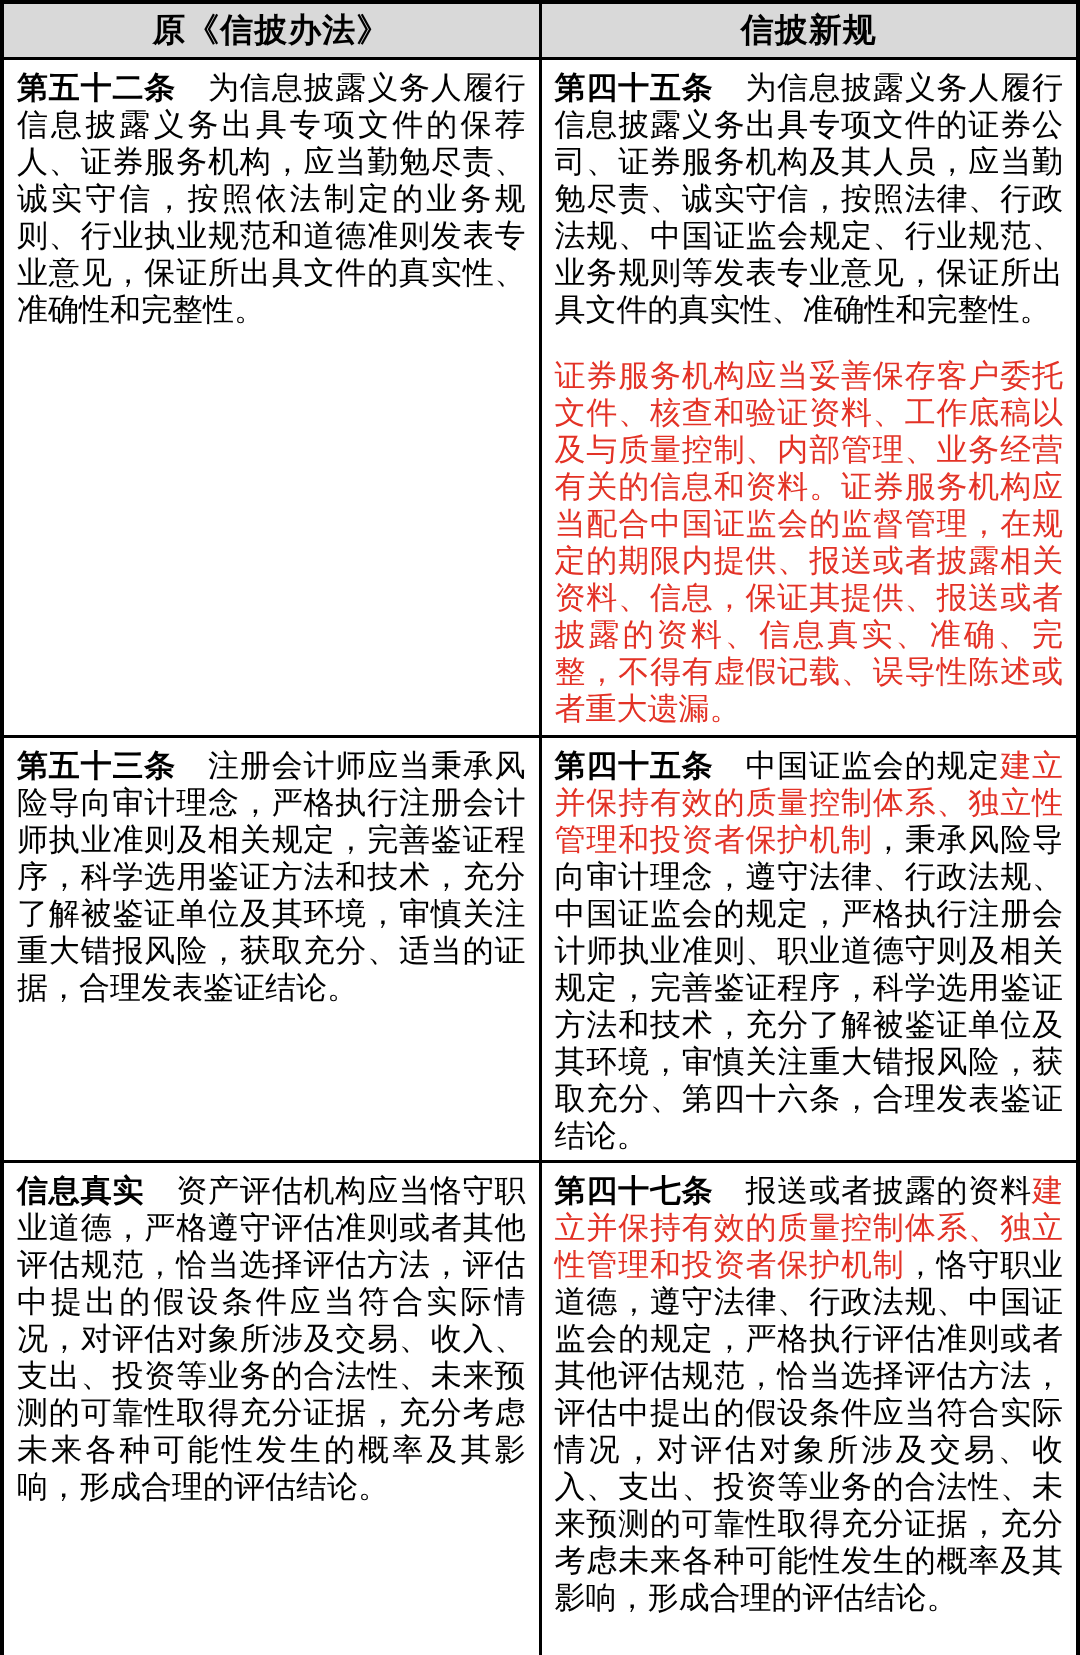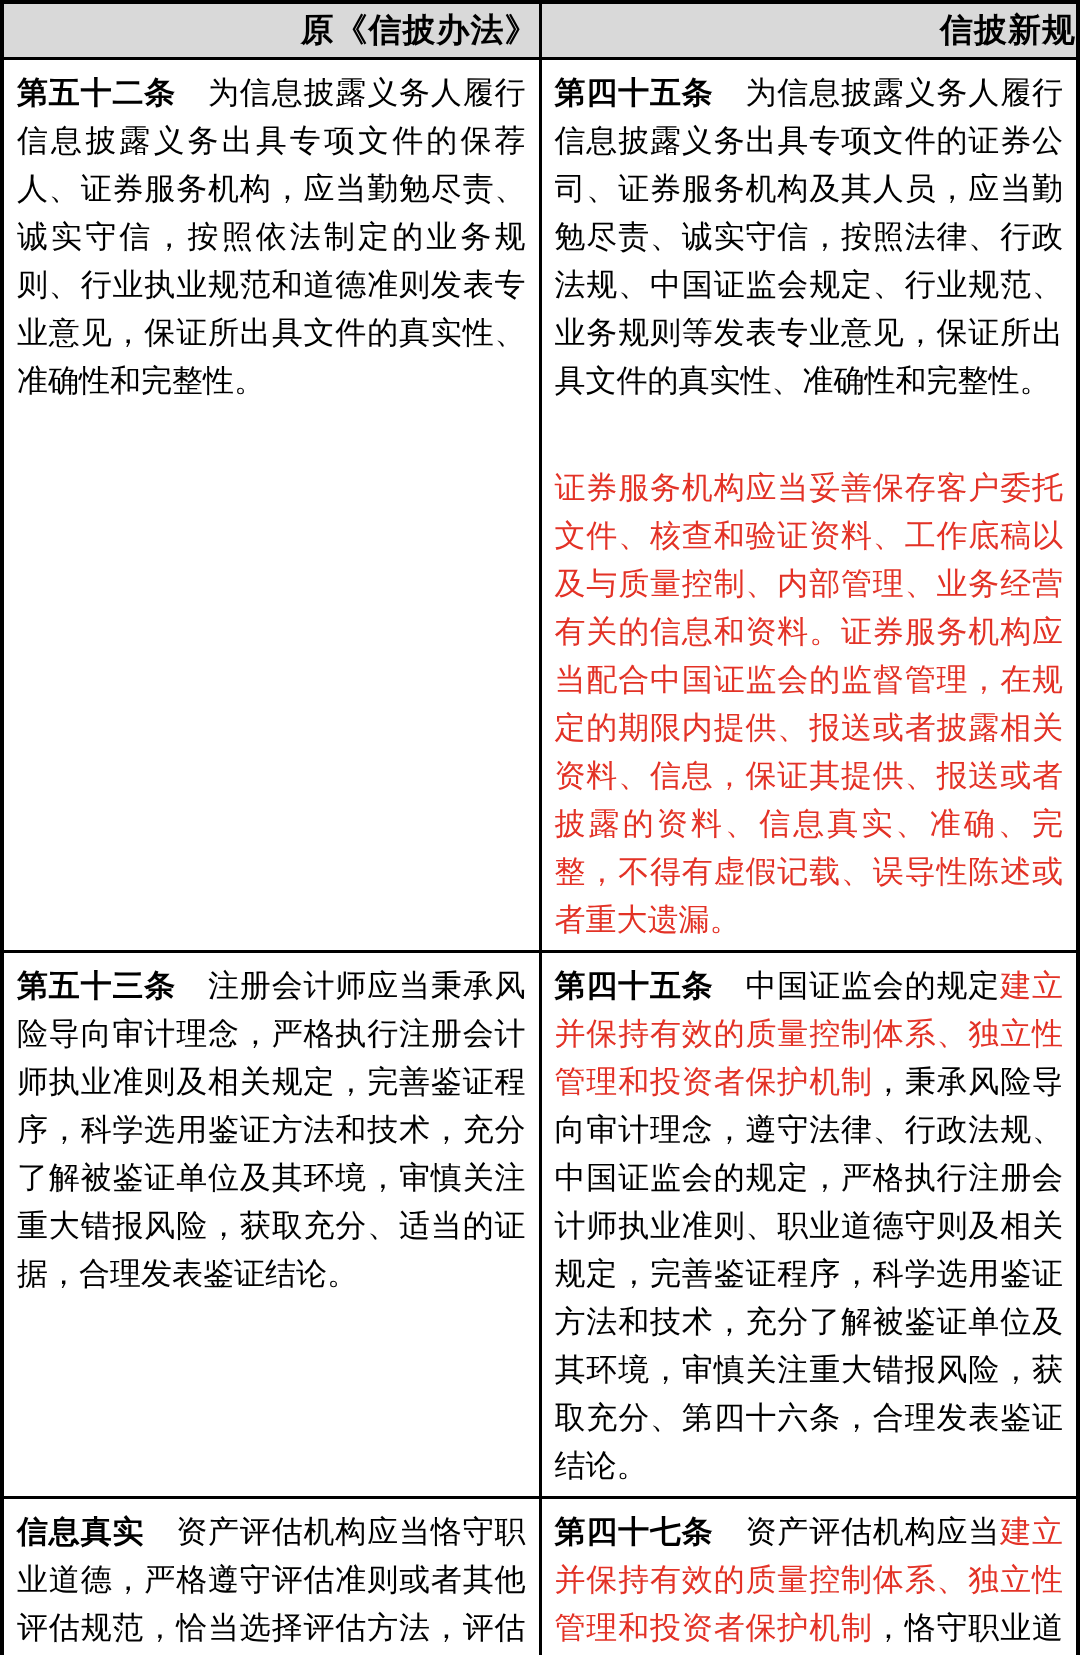--- a/index.html
+++ b/index.html
@@ -28,38 +28,38 @@
   table.cmp th, table.cmp td {
     border: 3px solid var(--border-color);
     vertical-align: top;
     box-sizing: border-box;
   }
   table.cmp th {
     background: var(--header-bg);
     height: 56px;
     font-size: 33px;
     font-weight: bold;
-    text-align: right;
+    text-align: center;
     vertical-align: middle;
     padding: 4px 0;
     letter-spacing: 1px;
   }
   table.cmp col { width: 50%; }
   td.cell {
     padding: 9px 13px 6px 13px;
     font-size: 31px;
-    line-height: 48px;
+    line-height: 37px;
     text-align: justify;
     text-justify: inter-ideograph;
   }
   td.cell p.para {
     margin: 0;
   }
   td.cell p.para + p.para {
-    margin-top: 59px;
+    margin-top: 29px;
   }
   .article-num {
     font-weight: bold;
   }
   .added-text {
     color: var(--red);
   }
   tr[data-row="0"] { height: 678px; }
   tr[data-row="1"] { height: 420px; }
   tr[data-row="2"] { height: 496px; }
@@ -94,17 +94,17 @@
         </td>
         <td class="cell">
           <p class="para"><span class="article-num">第四十五条</span><span>　中国证监会的规定</span><span class="added-text">建立并保持有效的质量控制体系、独立性管理和投资者保护机制</span><span>，秉承风险导向审计理念，遵守法律、行政法规、中国证监会的规定，严格执行注册会计师执业准则、职业道德守则及相关规定，完善鉴证程序，科学选用鉴证方法和技术，充分了解被鉴证单位及其环境，审慎关注重大错报风险，获取充分、第四十六条，合理发表鉴证结论。</span></p>
         </td>
       </tr>
       <tr data-row="2">
         <td class="cell">
           <p class="para"><span class="article-num">信息真实</span><span>　资产评估机构应当恪守职业道德，严格遵守评估准则或者其他评估规范，恰当选择评估方法，评估中提出的假设条件应当符合实际情况，对评估对象所涉及交易、收入、支出、投资等业务的合法性、未来预测的可靠性取得充分证据，充分考虑未来各种可能性发生的概率及其影响，形成合理的评估结论。</span></p>
         </td>
         <td class="cell">
-          <p class="para"><span class="article-num">第四十七条</span><span>　资产评估机构应当</span><span class="added-text">建立并保持有效的质量控制体系、独立性管理和投资者保护机制</span><span>，恪守职业道德，遵守法律、行政法规、中国证监会的规定，严格执行评估准则或者其他评估规范，恰当选择评估方法，评估中提出的假设条件应当符合实际情况，对评估对象所涉及交易、收入、支出、投资等业务的合法性、未来预测的可靠性取得充分证据，充分考虑未来各种可能性发生的概率及其影响，形成合理的评估结论。</span></p>
+          <p class="para"><span class="article-num">第四十七条</span><span>　报送或者披露的资料</span><span class="added-text">建立并保持有效的质量控制体系、独立性管理和投资者保护机制</span><span>，恪守职业道德，遵守法律、行政法规、中国证监会的规定，严格执行评估准则或者其他评估规范，恰当选择评估方法，评估中提出的假设条件应当符合实际情况，对评估对象所涉及交易、收入、支出、投资等业务的合法性、未来预测的可靠性取得充分证据，充分考虑未来各种可能性发生的概率及其影响，形成合理的评估结论。</span></p>
         </td>
       </tr>
     </tbody>
 </table>
 
 </body></html>

